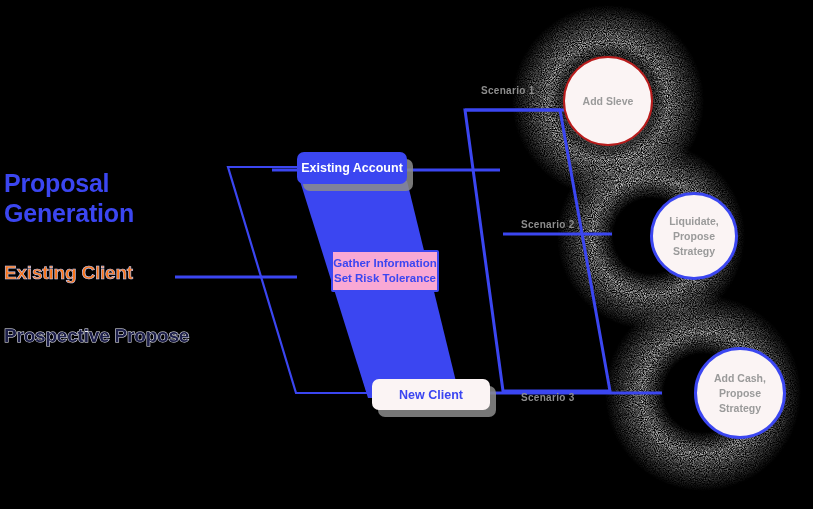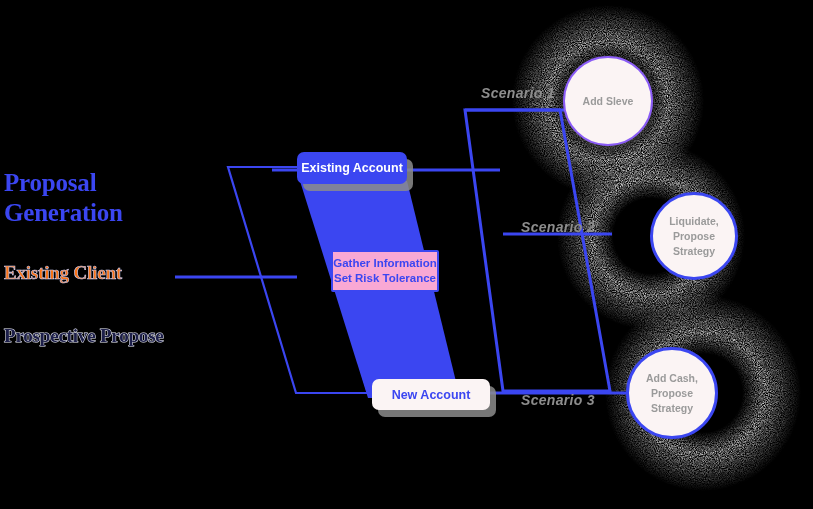--- a/index.html
+++ b/index.html
@@ -4,21 +4,21 @@
 <style>
   html,body{margin:0;padding:0;background:#000;}
   body{
     width:813px;height:509px;overflow:hidden;position:relative;
     font-family:"Liberation Sans", sans-serif;
     background:#000000;
   }
   #stage{position:absolute;inset:0;width:813px;height:509px;}
 
   
-  .lbl{position:absolute;font-weight:700;letter-spacing:-0.2px;white-space:pre-line;font-family:Liberation Serif, serif;}
+  .lbl{position:absolute;font-weight:700;letter-spacing:-0.2px;white-space:pre-line;}
   #title-proposal{
     left:4px;top:168px;font-size:25px;line-height:30px;color:#3B46F1;
   }
   #label-existing-client{
     left:4px;top:262px;font-size:19px;color:#f97316;
     -webkit-text-stroke:0.6px #c9cdf8;
   }
   #label-prospective-client{
     left:4px;top:325px;font-size:19px;color:#1d1f4a;
     -webkit-text-stroke:1px #eceef6;
@@ -44,44 +44,44 @@
     border:2px solid #3B46F1;
   }
   #node-new-account{
     left:372px;top:379px;width:118px;height:31px;border-radius:7px;
     background:#FBF4F4;color:#3B46F1;font-size:12.5px;
     box-shadow:6px 7px 0 rgba(140,140,140,.85);
   }
 
   
   .scenario{
-    position:absolute;color:#8d8d8d;font-size:14px;font-weight:600;
-    letter-spacing:.3px;white-space:nowrap;font-style:italic;
+    position:absolute;color:#8d8d8d;font-size:10px;font-weight:600;
+    letter-spacing:.3px;white-space:nowrap;
   }
   #scenario-1{left:481px;top:85px;}
   #scenario-2{left:521px;top:201px;margin-top:18px;}
   #scenario-3{left:521px;top:367px;margin-top:25px;}
 
   
   .circle{
     position:absolute;border-radius:50%;display:flex;align-items:center;
     justify-content:center;text-align:center;background:#FBF4F4;
     color:#9a9a9a;font-size:10.5px;line-height:15px;font-weight:600;
     box-sizing:border-box;white-space:pre-line;
   }
   #circle-add-sleve{
     left:563px;top:56px;width:90px;height:90px;
-    border:2px solid #8b5cf6;
+    border:2px solid #b91c1c;
     box-shadow:0 2px 5px rgba(255,255,255,.18);
   }
   #circle-liquidate{
     left:607px;top:192px;width:88px;height:88px;border:3px solid #3B46F1;margin-left:43px;
   }
   #circle-add-cash{
-    left:626px;top:347px;width:92px;height:92px;border:3px solid #3B46F1;
+    left:694px;top:347px;width:92px;height:92px;border:3px solid #3B46F1;
   }
 </style>
 </head>
 <body>
 
 <div id="stage">
 
   <svg id="wires" viewBox="0 0 813 509" xmlns="http://www.w3.org/2000/svg">
     <defs>
 
@@ -127,21 +127,21 @@
 
   <div class="lbl" id="label-existing-client">Existing Client</div>
 
   <div class="lbl" id="label-prospective-client">Prospective Propose</div>
 
   <div class="node" id="node-existing-account">Existing Account</div>
 
   <div class="node" id="node-gather">Gather Information
 Set Risk Tolerance</div>
 
-  <div class="node" id="node-new-account">New Account</div>
+  <div class="node" id="node-new-account">New Client</div>
 
   <div class="scenario" id="scenario-1">Scenario 1</div>
   <div class="scenario" id="scenario-2">Scenario 2</div>
   <div class="scenario" id="scenario-3">Scenario 3</div>
 
   <div class="circle" id="circle-add-sleve">Add Sleve</div>
 
   <div class="circle" id="circle-liquidate">Liquidate,
 Propose Strategy</div>
 

